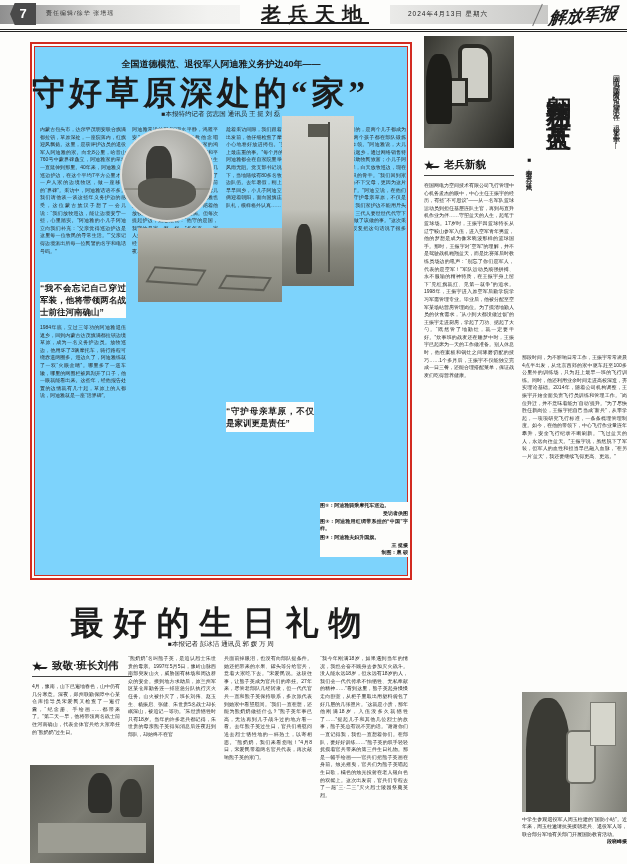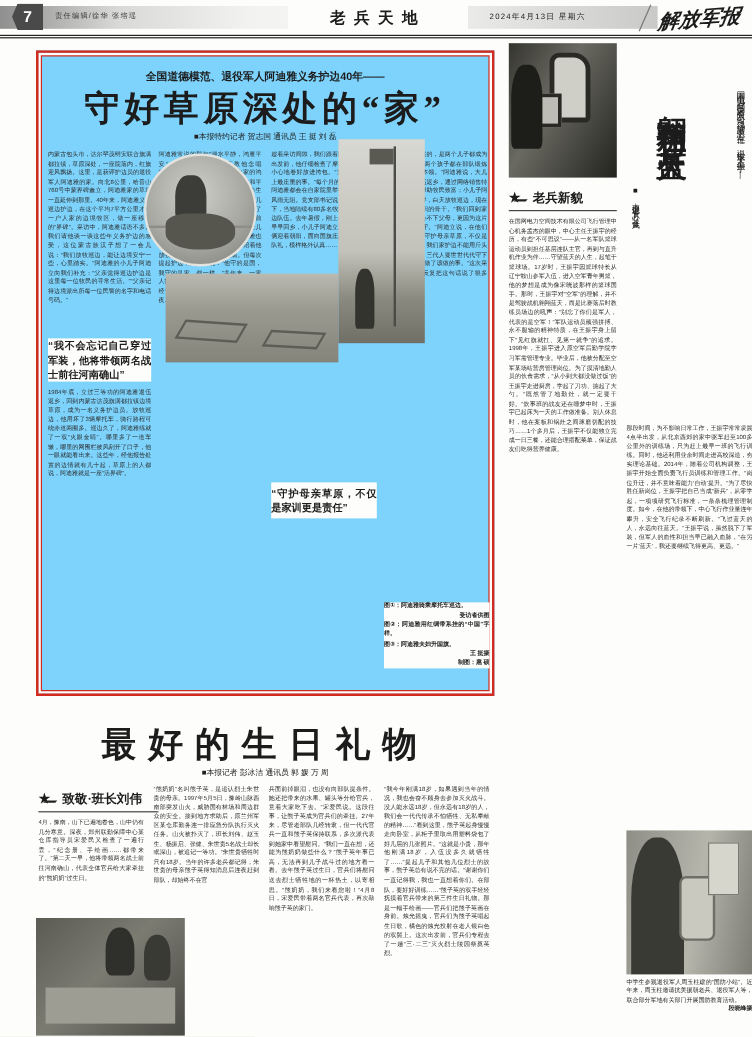--- a/index.html
+++ b/index.html
@@ -8,40 +8,40 @@
         font-family:"Liberation Sans","DejaVu Sans",sans-serif;color:#1c1c1c;overflow:hidden;}
   
   #hdr{position:absolute;left:0;top:3px;width:627px;height:24px;}
   #hdr-bar{position:absolute;left:0;top:2px;width:548px;height:19px;
            background:linear-gradient(90deg,#8f8f8f 0%,#d9d9d7 18%,#f2f2f0 38%,#f7f7f5 60%,#c9c9c7 100%);}
   #pgnum{position:absolute;left:10px;top:0px;width:26px;height:22px;background:#4a4a4a;color:#fff;
          font-weight:bold;font-size:13px;text-align:center;line-height:22px;
          clip-path:polygon(0 50%,18% 0,100% 0,100% 100%,18% 100%);}
   #editors{position:absolute;left:46px;top:6px;font-size:6px;color:#333;letter-spacing:1px;}
   #section-panel{position:absolute;left:240px;top:-1px;width:150px;height:25px;background:#fdfdfb;text-align:center;}
-  #section-title{font-size:13px;font-weight:bold;letter-spacing:7px;line-height:25px;
-                 font-family:"Liberation Serif","DejaVu Serif",serif;}
+  #section-title{font-size:20px;font-weight:bold;letter-spacing:7px;line-height:25px;
+                 font-family:"Liberation Serif","DejaVu Serif",serif;text-decoration:underline;}
   #hdr-date{position:absolute;left:408px;top:7px;width:150px;font-size:6.5px;letter-spacing:1px;color:#222;}
   #masthead{position:absolute;right:2px;top:-2px;width:76px;height:28px;background:#fdfdfb;}
   #masthead-slash{position:absolute;left:-12px;top:2px;width:1px;height:24px;background:#777;transform:rotate(24deg);}
   #masthead-text{font-family:"DejaVu Serif","Liberation Serif",serif;font-style:italic;font-weight:bold;
                  font-size:17px;letter-spacing:0px;transform:skew(-8deg,-4deg);display:block;margin-top:3px;}
   #hdr-rule{position:absolute;left:0;top:29px;width:627px;height:3px;border-top:1px solid #222;border-bottom:1px solid #222;}
   
   .coltext{font-size:5px;line-height:7.6px;text-align:justify;color:#2a2a2a;
            overflow:hidden;text-justify:inter-character;}
   .kicker{font-weight:bold;text-align:center;}
   .byline{text-align:center;color:#222;}
   .photo{position:absolute;overflow:hidden;}
   .credit{font-weight:bold;text-align:right;}
   
   #mainbox{position:absolute;left:30px;top:42px;width:382px;height:538px;background:#7dd3fc;
            border:2px solid #d22b20;box-shadow:inset 0 0 0 2px #fdfdfb, inset 0 0 0 3px #d22b20;}
   #m-kicker{position:absolute;left:0;top:14px;width:100%;font-size:9px;}
-  #m-title{position:absolute;left:0;top:27px;width:100%;text-align:center;font-size:29px;font-weight:bold;
+  #m-title{position:absolute;left:0;top:27px;width:100%;text-align:left;font-size:33px;font-weight:bold;
            letter-spacing:4px;font-family:"Liberation Serif","DejaVu Serif",serif;}
   #m-byline{position:absolute;left:0;top:66px;width:100%;font-size:6.5px;}
   .mcol{position:absolute;top:82px;height:446px;}
   #mcol1{left:8px;width:86px;}
   #mcol2{left:100px;width:86px;}
   #mcol3{left:194px;width:86px;}
   #mcol4{left:288px;width:86px;}
   .pullquote{font-weight:bold;font-size:8.5px;line-height:12px;text-align:justify;margin:6px 0;background:#fdfdfb;}
   #quote2{position:absolute;left:194px;top:352px;width:88px;padding:3px 0;}
   #m-captions{position:absolute;left:288px;top:458px;width:88px;background:#fdfdfb;font-size:5px;line-height:7.4px;}
@@ -57,21 +57,21 @@
   #ph-flag .pole{position:absolute;left:46px;top:6px;width:2px;height:150px;background:#4c4c46;}
   #ph-flag .flag{position:absolute;left:26px;top:8px;width:20px;height:13px;background:#5a5a52;}
   #ph-flag .figure{position:absolute;left:14px;top:108px;width:16px;height:50px;background:#34342f;border-radius:40% 40% 10% 10%;}
   #ph-ground{left:106px;top:184px;width:144px;height:74px;
              background:linear-gradient(180deg,#b9b9b1 0%,#9a9a90 40%,#84847a 100%);}
   #ph-ground .fr1{position:absolute;left:12px;top:40px;width:52px;height:16px;border:2px solid #5d5d55;transform:skew(-30deg,4deg);}
   #ph-ground .fr2{position:absolute;left:84px;top:48px;width:46px;height:14px;border:2px solid #5d5d55;transform:skew(-30deg,3deg);}
   
   #botart{position:absolute;left:30px;top:585px;width:382px;height:279px;}
   #b-kicker{position:absolute;left:0;top:4px;width:100%;font-size:8px;}
-  #b-title{position:absolute;left:0;top:16px;width:100%;text-align:center;font-size:29px;font-weight:bold;
+  #b-title{position:absolute;left:0;top:16px;width:100%;text-align:center;font-size:33px;font-weight:bold;
            letter-spacing:10px;font-family:"Liberation Serif","DejaVu Serif",serif;}
   #b-byline{position:absolute;left:0;top:55px;width:100%;font-size:6.5px;}
   .badge{position:absolute;border-bottom:1px solid #444;display:flex;align-items:center;gap:3px;
          font-weight:bold;font-family:"Liberation Serif","DejaVu Serif",serif;}
   .badge .star{font-size:11px;line-height:10px;}
   .badge .swoosh{width:10px;height:7px;border-bottom:2px solid #222;transform:skew(-40deg);margin-left:-6px;}
   #b-badge{left:2px;top:70px;width:100px;height:22px;font-size:10.5px;}
   .bcol{position:absolute;top:70px;height:208px;}
   #bcol1{left:2px;top:98px;width:88px;height:78px;}
   #bcol2{left:98px;width:88px;}

